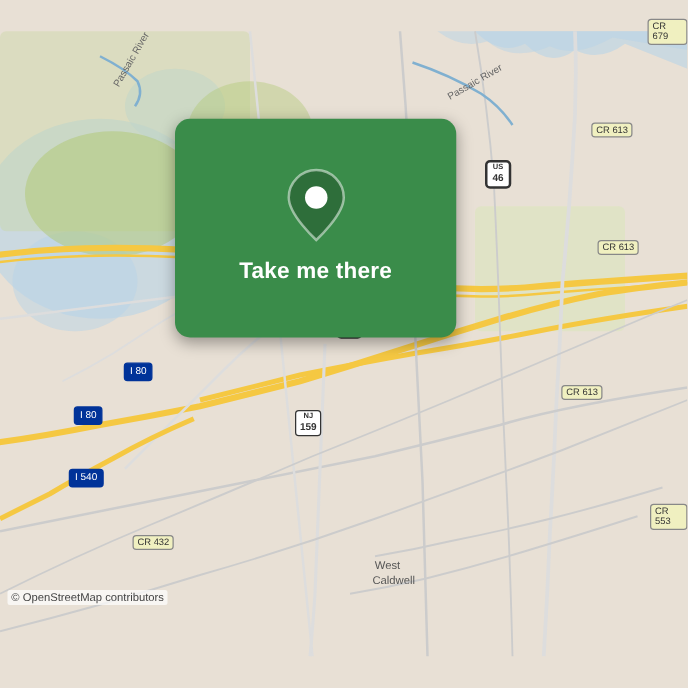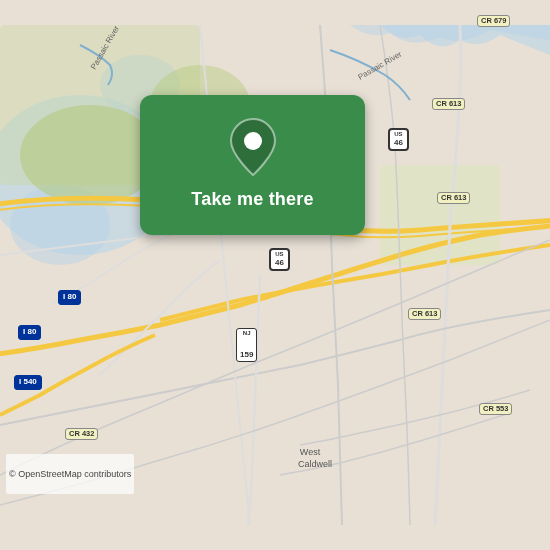--- a/index.html
+++ b/index.html
@@ -21,21 +21,21 @@
       top: 0; left: 0;
       width: 100%; height: 100%;
     }
 
     
     .location-card {
       position: absolute;
       top: 95px;
       left: 140px;
       width: 225px;
-      height: 140px;
+      height: 175px;
       background-color: #3a8c4a;
       border-radius: 12px;
       display: flex;
       flex-direction: column;
       align-items: center;
       justify-content: center;
       box-shadow: 0 4px 12px rgba(0,0,0,0.35);
       z-index: 10;
     }
 
@@ -88,45 +88,46 @@
     .moovit-text {
       font-size: 16px;
       font-weight: 700;
       color: #f26522;
       letter-spacing: -0.5px;
     }
 
     
     .map-attribution {
       position: absolute;
-      bottom: 56px;
+      bottom: 66px;
       left: 6px;
       font-size: 9px;
       color: #444;
       background: rgba(255,255,255,0.7);
-      padding: 15px 3px;
+      padding: 1px 3px;
       border-radius: 2px;
       z-index: 15;
     }
 
     
     .shield {
       position: absolute;
       background: white;
       border: 1.5px solid #333;
       border-radius: 3px;
       font-size: 8px;
-      font-weight: bold;
+      font-weight: normal;
       padding: 1px 3px;
       color: #333;
       z-index: 8;
       display: flex;
       flex-direction: column;
       align-items: center;
       line-height: 1.1;
+      margin-left: 41px;
     }
 
     .shield.interstate {
       background: #003399;
       color: white;
       border-color: #003399;
       border-radius: 3px;
       padding: 2px 4px;
       text-align: center;
     }
@@ -207,21 +208,21 @@
     <div style="font-size:6px;text-align:center;">US</div>
     <div style="font-size:8px;text-align:center;font-weight:bold;">46</div>
   </div>
   <div style="position:absolute;top:128px;left:388px;z-index:8;background:white;border:2px solid #333;border-radius:4px;padding:1px 4px;font-size:8px;font-weight:bold;color:#333;line-height:1.2;">
     <div style="font-size:6px;text-align:center;">US</div>
     <div style="font-size:8px;text-align:center;font-weight:bold;">46</div>
   </div>
 
   <div style="position:absolute;top:328px;left:236px;z-index:8;background:white;border:1.5px solid #333;border-radius:3px;padding:1px 3px;font-size:7.5px;font-weight:bold;color:#333;line-height:1.2;">
     <div style="font-size:6px;text-align:center;">NJ</div>
-    <div style="font-size:8px;text-align:center;font-weight:bold;margin-top:13px;">159</div>
+    <div style="font-size:8px;text-align:center;font-weight:bold;">159</div>
   </div>
 
   <div class="map-attribution">
     <span>© OpenStreetMap contributors</span>
   </div>
 
   <div class="location-card">
 
     <svg class="pin-svg" viewBox="0 0 52 60" xmlns="http://www.w3.org/2000/svg">
       <path d="M26 2 C14 2 4 12 4 24 C4 38 26 58 26 58 C26 58 48 38 48 24 C48 12 38 2 26 2 Z" fill="#2e6e3a" stroke="rgba(255,255,255,0.5)" stroke-width="2"></path>

